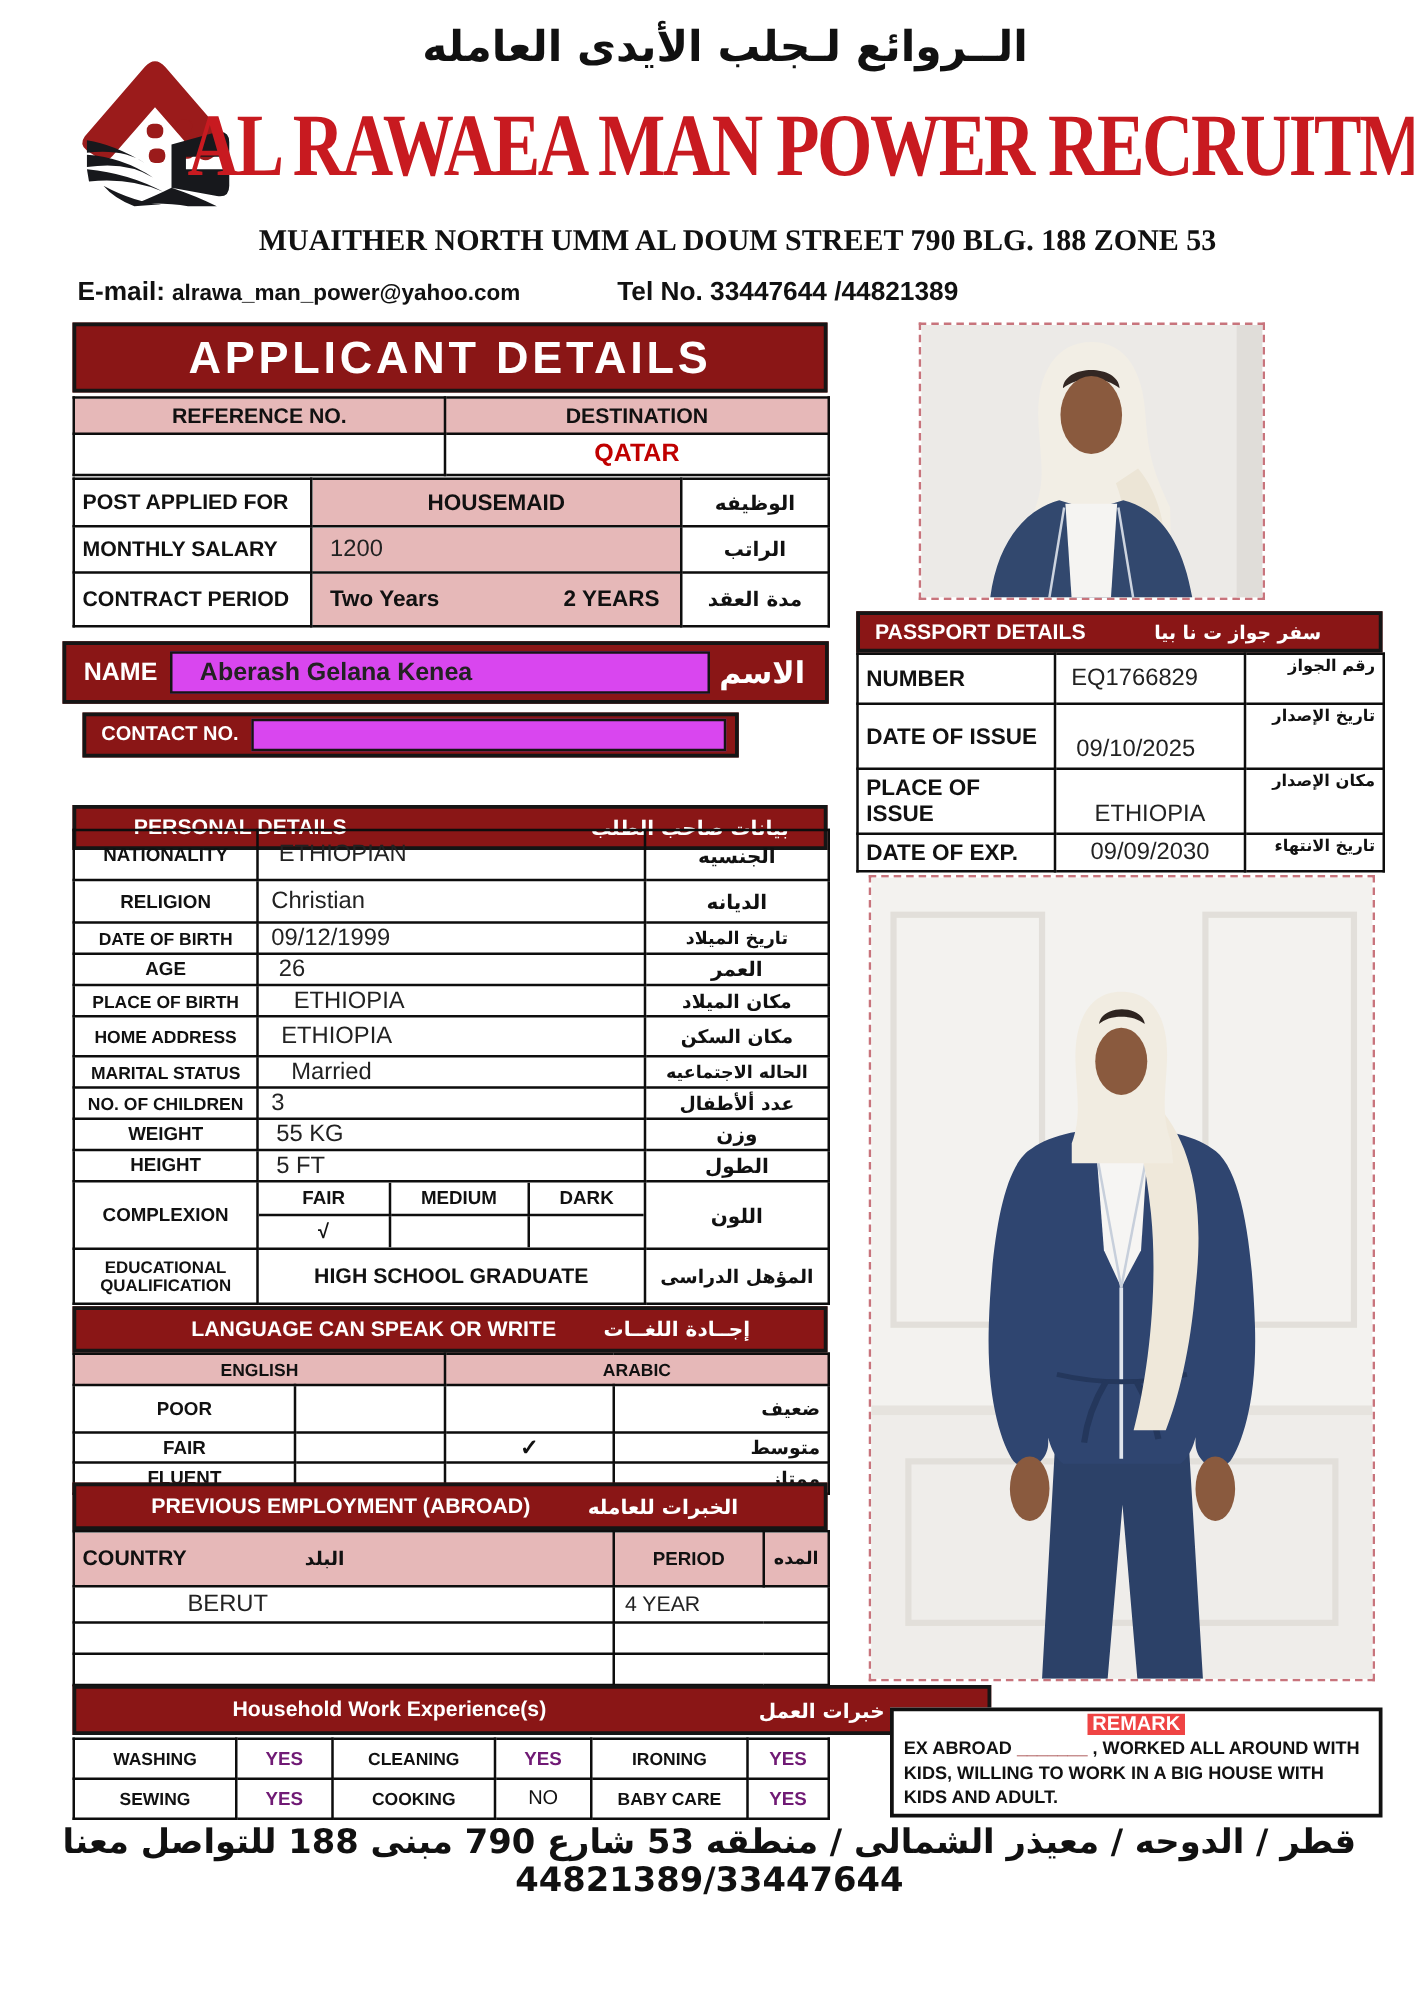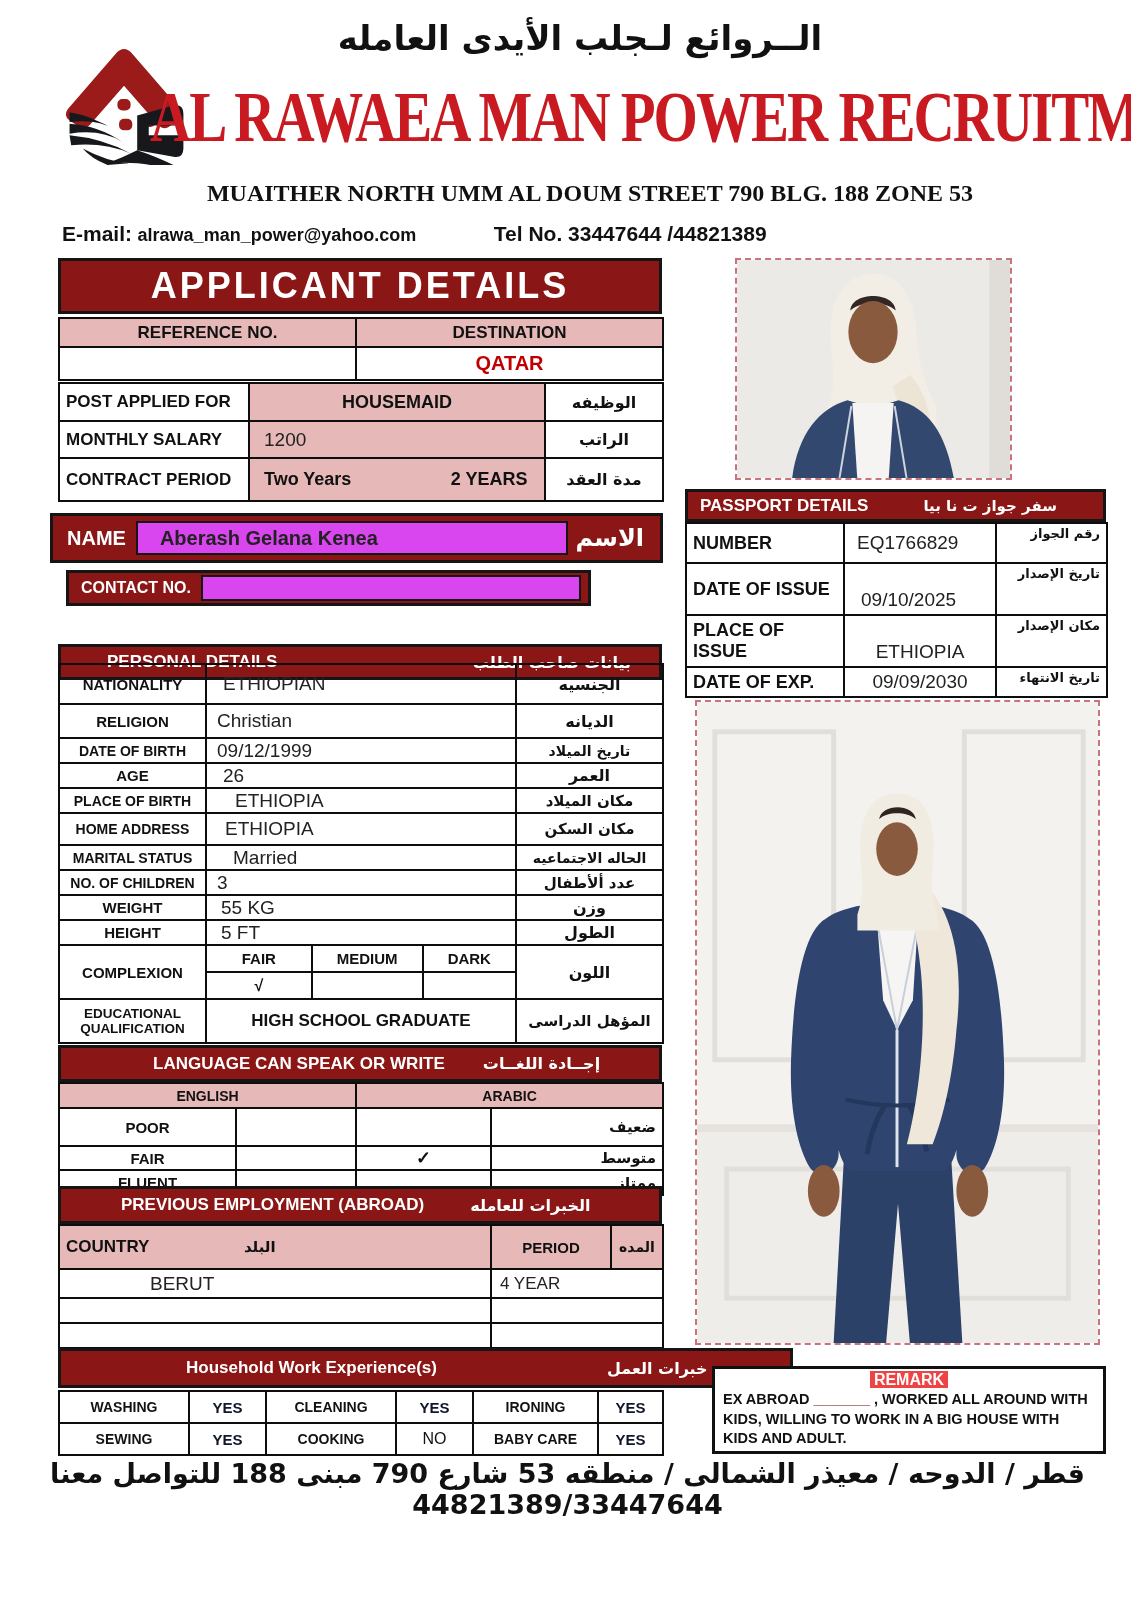--- a/index.html
+++ b/index.html
@@ -7,21 +7,21 @@
         font-family:"Liberation Sans",sans-serif;color:#111;}
   .abs{position:absolute;}
   .bar{background:#8a1616;border:3px solid #151515;color:#fff;font-weight:bold;box-sizing:border-box;}
   .pink{background:#e6b8b8;}
   table{border-collapse:collapse;table-layout:fixed;}
   td{border:2px solid #0d0d0d;box-sizing:border-box;padding:0 6px;overflow:hidden;}
   .lbl{font-weight:bold;font-size:15px;text-align:center;}
   .val{font-size:19px;color:#222;}
   .ar{font-family:"DejaVu Sans",sans-serif;font-weight:bold;direction:rtl;}
   .arc{font-family:"DejaVu Sans",sans-serif;font-weight:bold;direction:rtl;text-align:center;font-size:16px;}
-  .yes{font-weight:bold;font-size:15px;color:#0f172a;text-align:center;}
+  .yes{font-weight:bold;font-size:15px;color:#701a75;text-align:center;}
   .hdr-company{font-family:"Liberation Serif",serif;font-weight:bold;color:#c81a20;
       font-size:57px;letter-spacing:-2px;white-space:nowrap;transform:scaleY(1.25);transform-origin:top;}
   .hdr-arabic{font-family:"DejaVu Sans",sans-serif;font-weight:bold;font-size:34px;direction:rtl;}
   .hdr-address{font-family:"Liberation Serif",serif;font-weight:bold;font-size:24px;white-space:nowrap;}
   .whitebox{background:#d946ef;border:2px solid #151515;box-sizing:border-box;}
   .dashed{border:2px dashed #c8747c;box-sizing:border-box;background:#fff;}
   .remark-blank{color:#8a1616;font-weight:bold;}
   .smallar{font-size:13px;}
 </style>
 </head>

